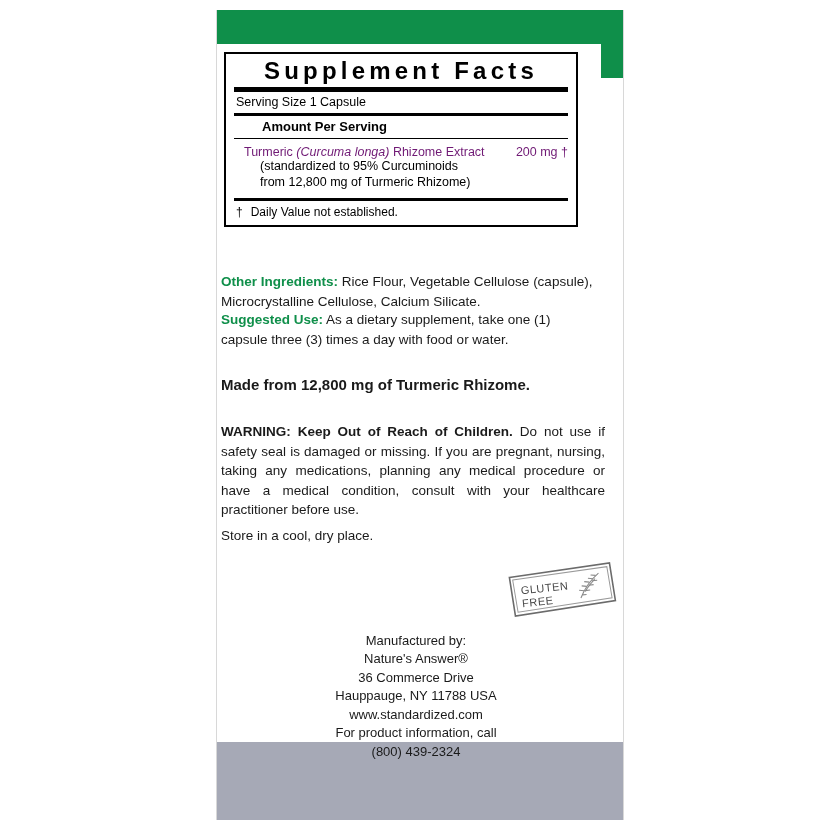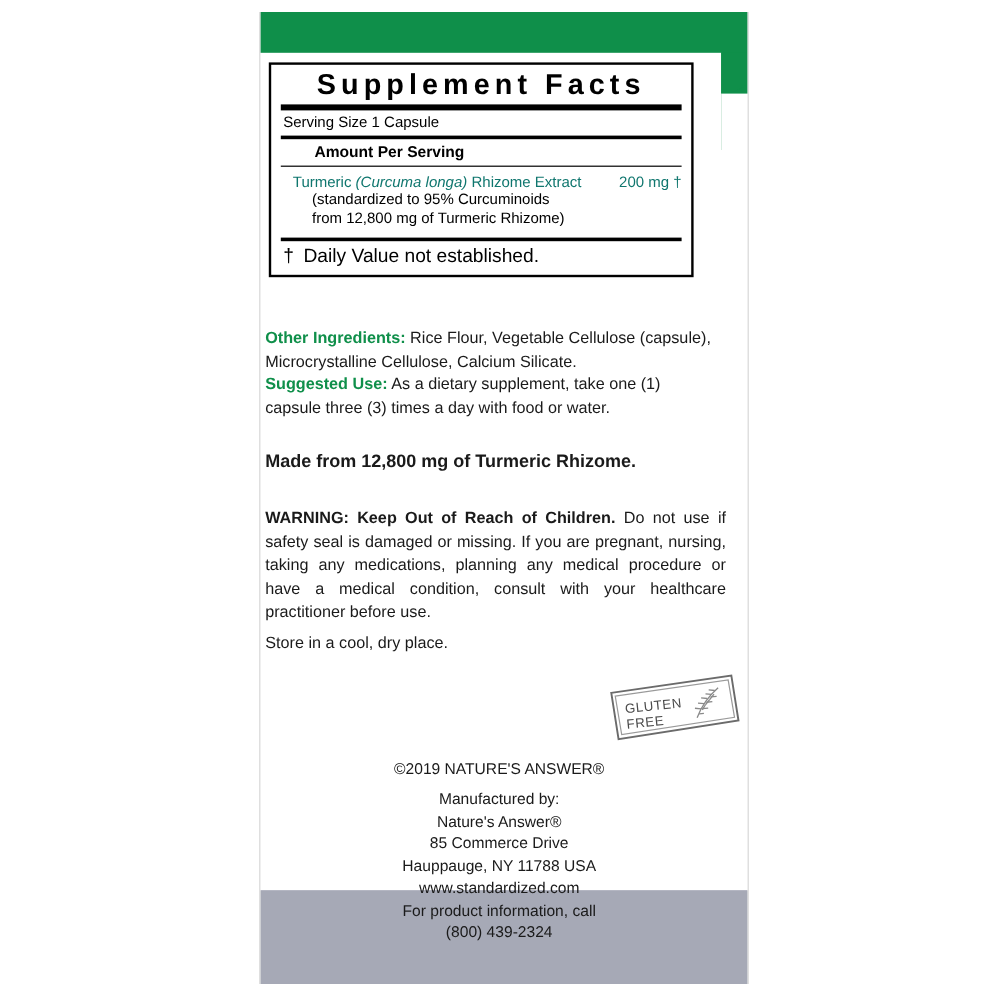--- a/index.html
+++ b/index.html
@@ -136,32 +136,32 @@
     font-size: 13px;
     font-weight: bold;
     color: #000;
     padding: 1px 0 2px 2px;
     margin-left: 26px;
   }
   .sf-row {
     display: flex;
     justify-content: space-between;
     font-size: 12.5px;
-    color: #0f766e;
+    color: #701a75;
     padding-left: 10px;
   }
   .sf-row .amt { white-space: nowrap; padding-left: 10px; }
   .sf-sub {
     font-size: 12.5px;
     color: #000;
     padding-left: 26px;
     line-height: 1.25;
   }
   .sf-foot {
-    font-size: 16px;
+    font-size: 12px;
     color: #000;
     padding-left: 2px;
     padding-top: 2px;
   }
   .sf-foot .dag { padding-right: 8px; }
   em { font-style: italic; }
 
   
   .block {
     position: absolute;
@@ -276,24 +276,23 @@
           <path d="M84,20 L88,16"></path>
           <path d="M74,31 L78,31"></path>
             <path d="M77,27 L82,27"></path>
           <path d="M81,22 L86,22"></path>
             <path d="M85,18 L90,18"></path>
         </g>
       </svg>
     </div>
 
     <div class="footer">
-      <div class="copy">©2019 NATURE'S ANSWER®</div>
       <div>Manufactured by:</div>
       <div>Nature's Answer®</div>
-      <div>85 Commerce Drive</div>
+      <div>36 Commerce Drive</div>
       <div>Hauppauge, NY 11788 USA</div>
       <div>www.standardized.com</div>
       <div>For product information, call</div>
       <div>(800) 439-2324</div>
     </div>
 
   </div>
 </div>
 
 </body></html>

